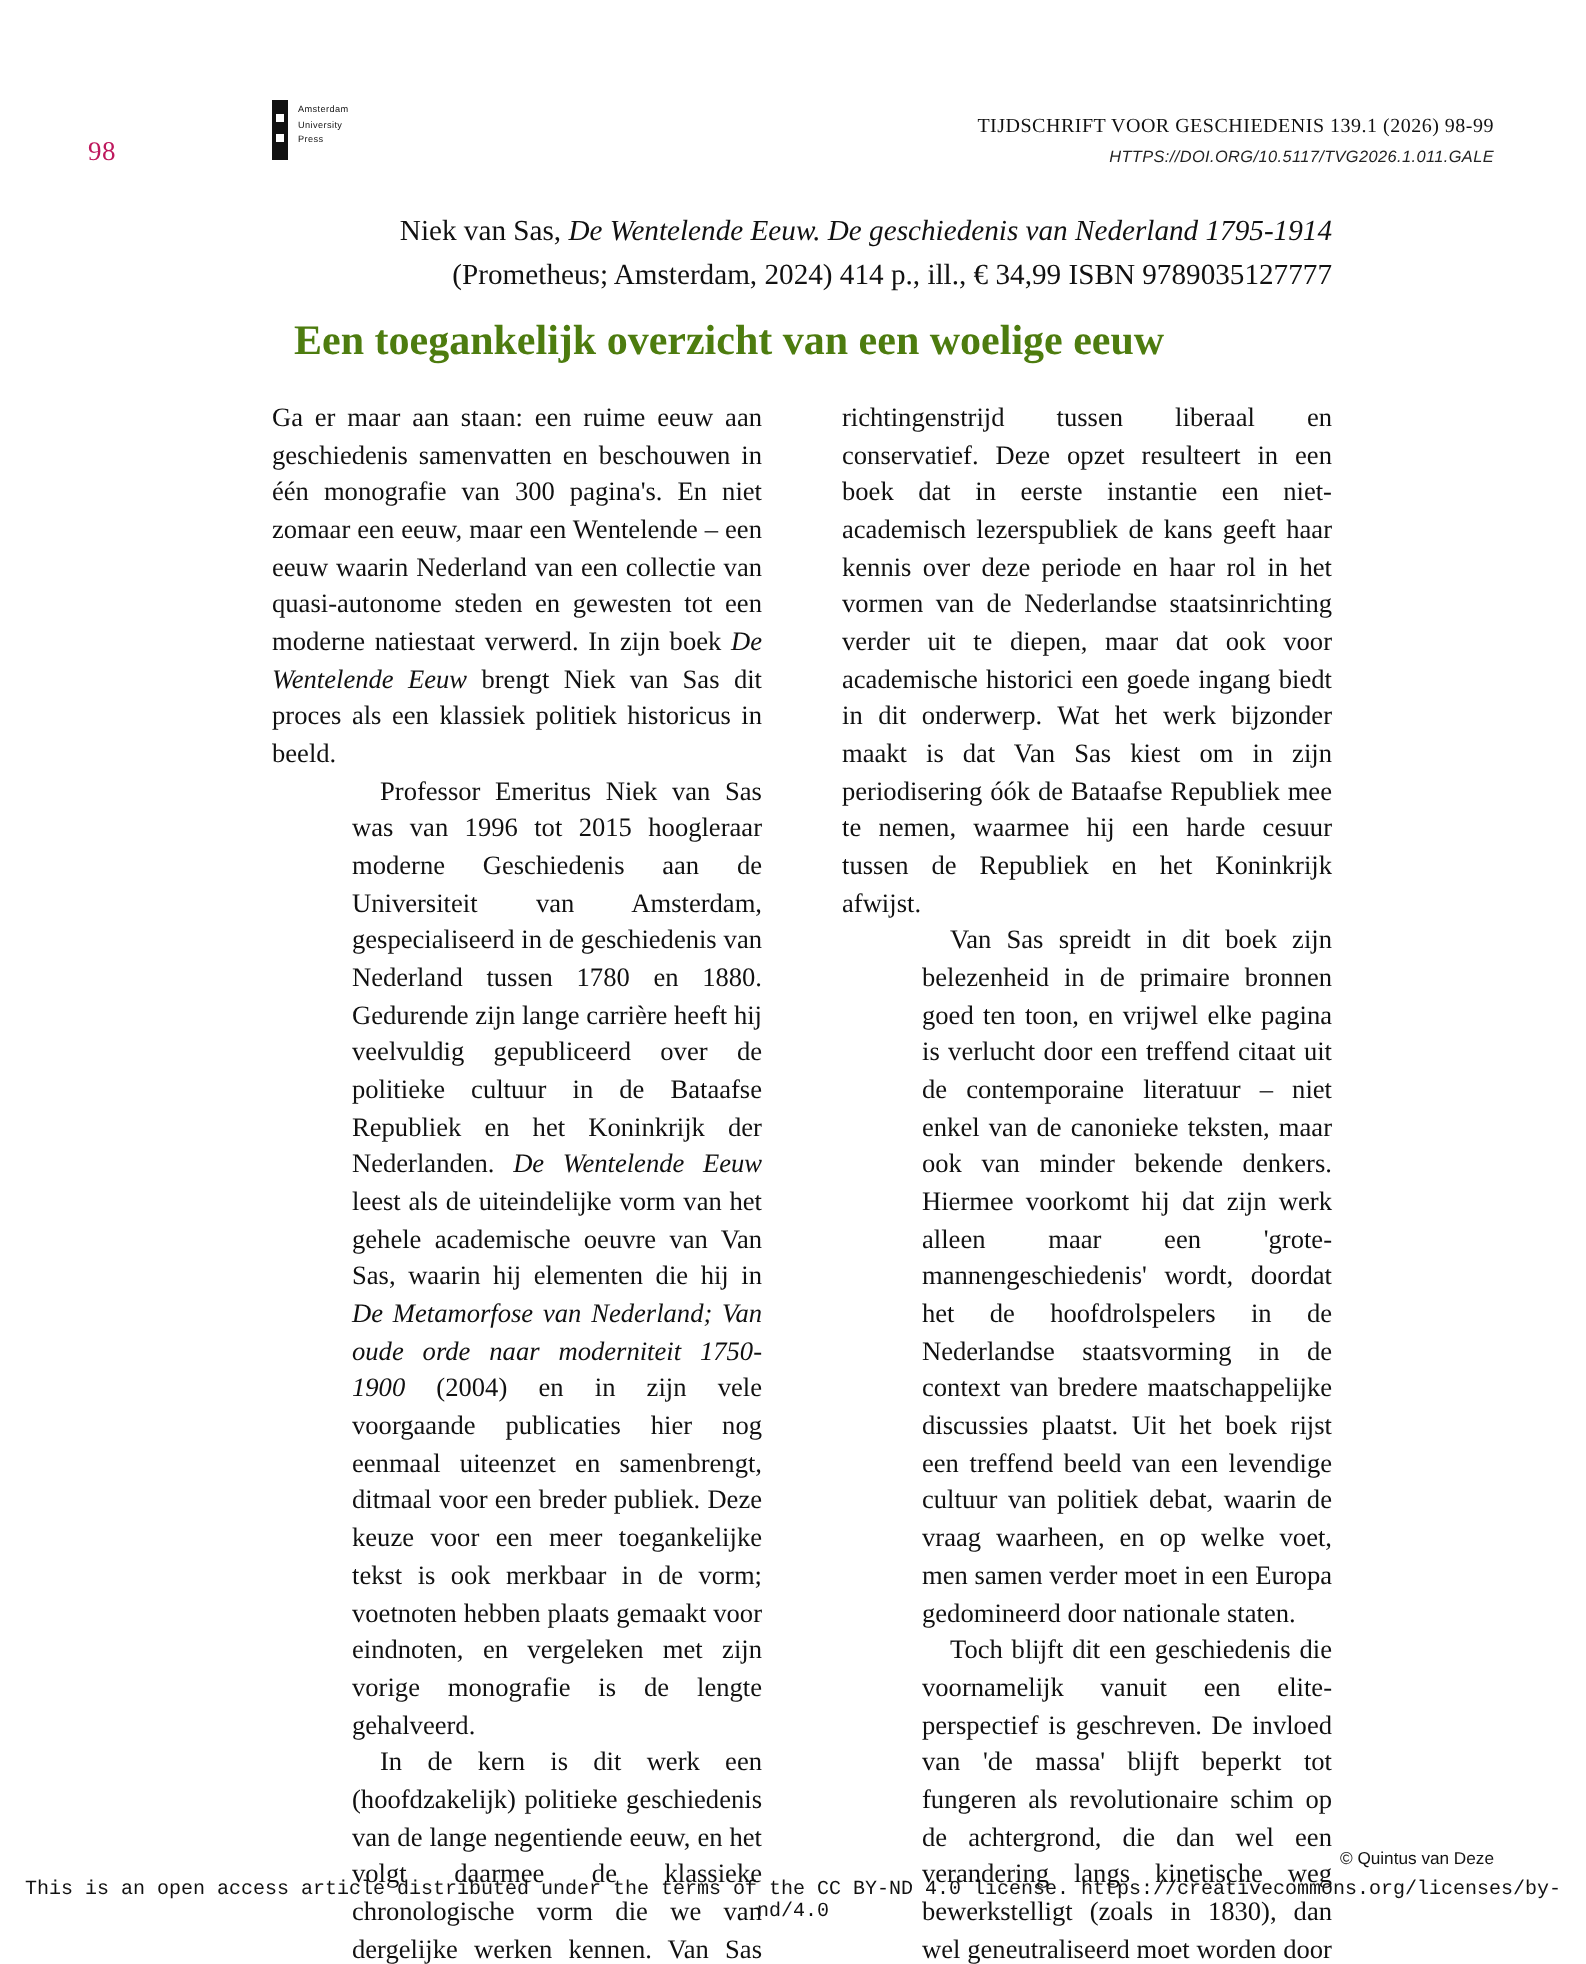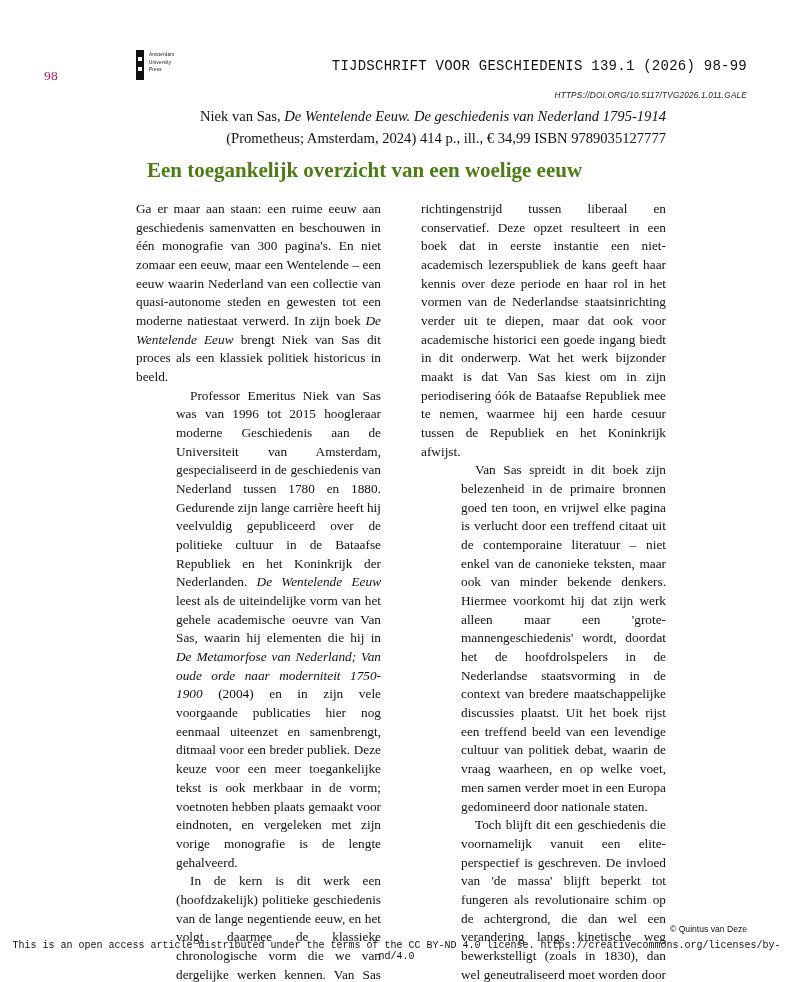--- a/index.html
+++ b/index.html
@@ -81,32 +81,32 @@
   }
 
   .header-meta {
     position: absolute;
     right: 46px;
     top: 56px;
     text-align: right;
     line-height: 1.5;
   }
   .header-meta .journal {
-    font-family: Liberation Mono, monospace;
-    font-size: 14px;
+    font-family: Liberation Serif, serif;
+    font-size: 10px;
     letter-spacing: 0.25px;
     color: #111;
   }
   .header-meta .doi {
     font-family: "Liberation Sans", sans-serif;
     font-size: 8.2px;
     font-style: italic;
     letter-spacing: 0.2px;
     color: #222;
-    margin-top: 13px;
+    margin-top: 2px;
   }
 
   
   .citation {
     position: absolute;
     left: 136px;
     top: 105px;
     width: 530px;
     font-size: 14.6px;
     line-height: 1.52;

